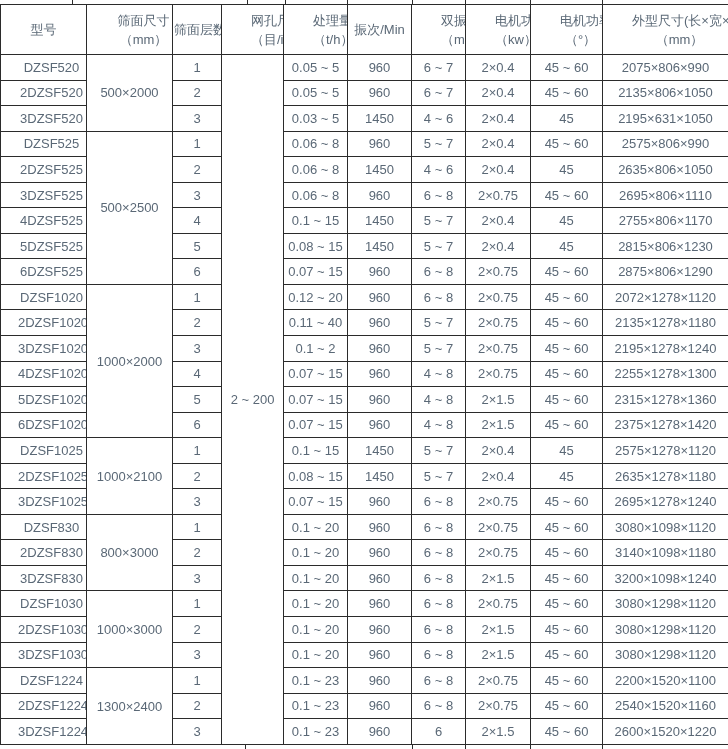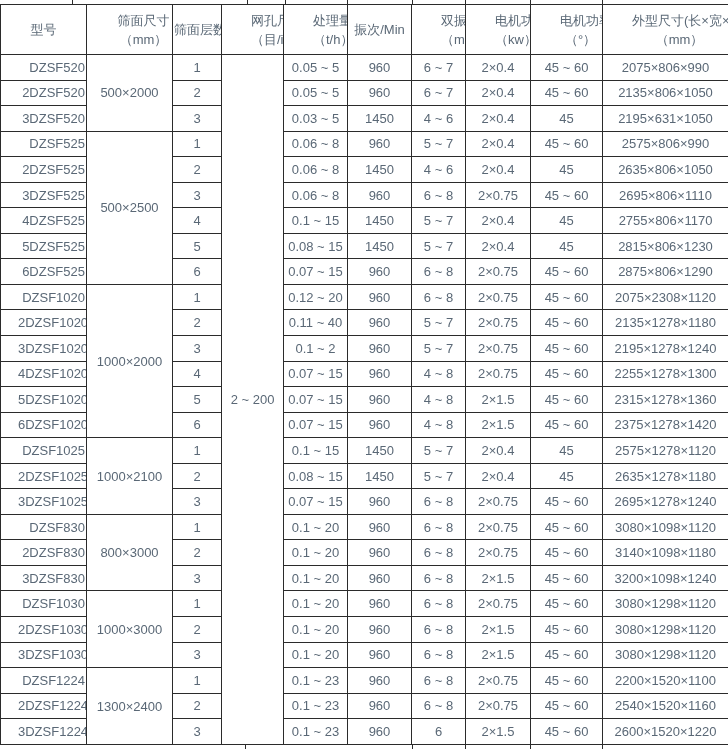--- a/index.html
+++ b/index.html
@@ -4,21 +4,21 @@
 <style>
   html,body{margin:0;padding:0;background:#ffffff;}
   body{width:728px;font-family:"Liberation Sans","DejaVu Sans",sans-serif;}
   .sliver{position:relative;height:4px;width:728px;background:#ffffff;overflow:hidden;}
   .tick{position:absolute;top:0;width:1px;height:4px;background:#2b2b2b;}
   table{border-collapse:collapse;table-layout:fixed;width:728px;height:741px;background:#ffffff;}
   td,th{border:1px solid #2b2b2b;font-size:13px;font-weight:normal;color:#5a6876;
         text-align:center;vertical-align:middle;padding:0 1px;overflow:hidden;white-space:nowrap;}
   thead tr{height:50px;}
   thead td .l1,thead td .l2{line-height:19px;padding-left:28px;}
-  td.model{text-align:right;padding-left:17px;}
+  td.model{text-align:center;padding-left:17px;}
 </style>
 </head>
 <body>
 
 <div class="sliver">
     <div class="tick" style="left: 72px;"></div>
     <div class="tick" style="left: 247px;"></div>
     <div class="tick" style="left: 285px;"></div>
     <div class="tick" style="left: 347px;"></div>
     <div class="tick" style="left: 412px;"></div>
@@ -171,21 +171,21 @@
       </tr>
       <tr>
         <td class="model">DZSF1020</td>
         <td rowspan="6">1000×2000</td>
         <td>1</td>
         <td>0.12 ~ 20</td>
         <td>960</td>
         <td>6 ~ 8</td>
         <td>2×0.75</td>
         <td>45 ~ 60</td>
-        <td>2075×2308×1120</td>
+        <td>2072×1278×1120</td>
       </tr>
       <tr>
         <td class="model">2DZSF1020</td>
         <td>2</td>
         <td>0.11 ~ 40</td>
         <td>960</td>
         <td>5 ~ 7</td>
         <td>2×0.75</td>
         <td>45 ~ 60</td>
         <td>2135×1278×1180</td>

